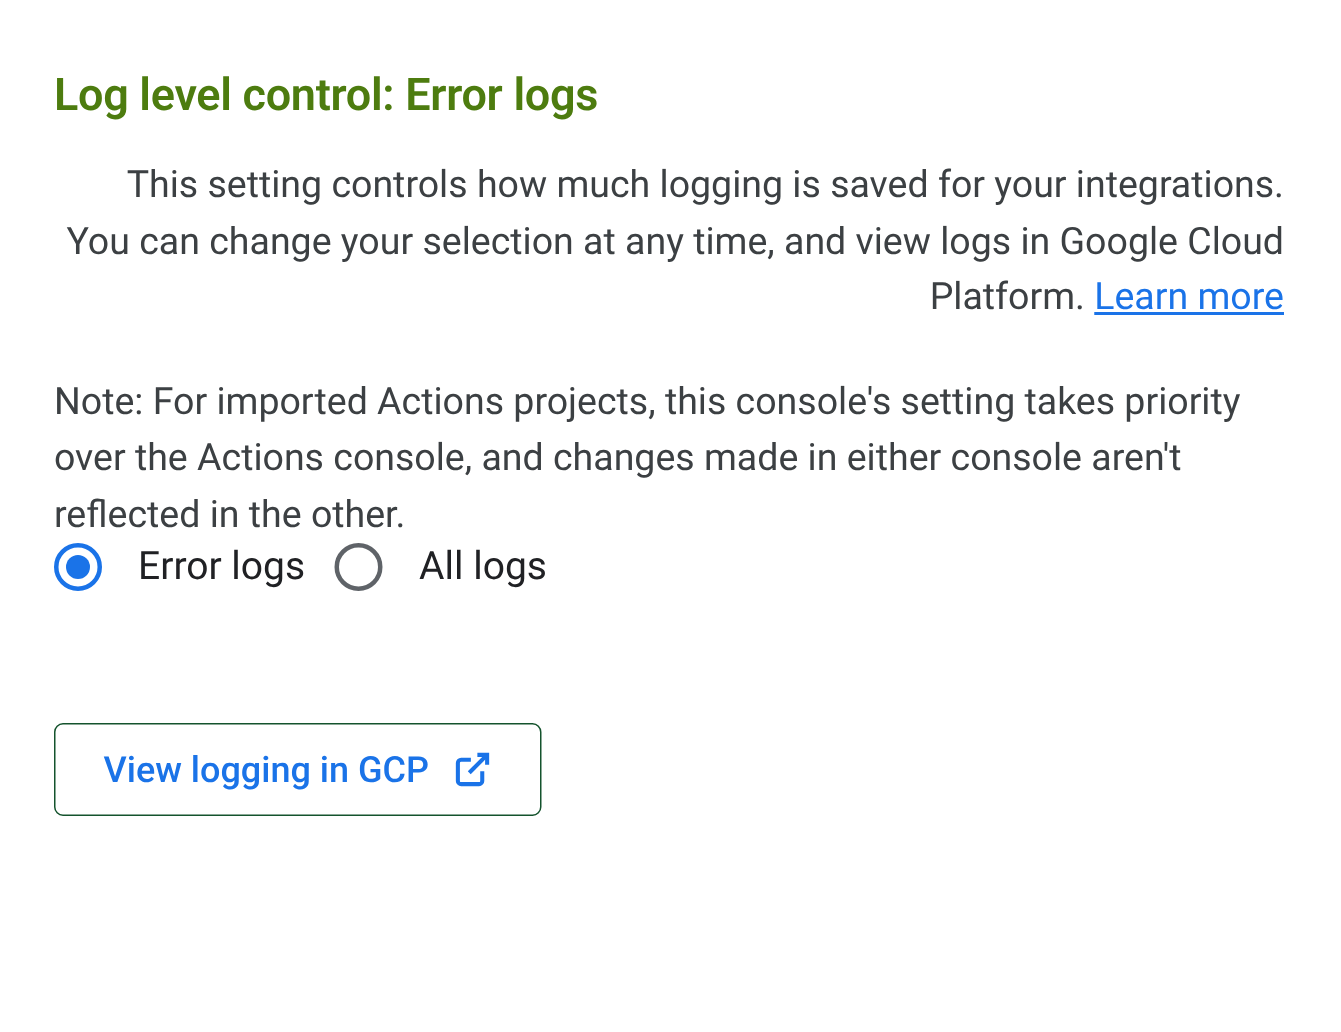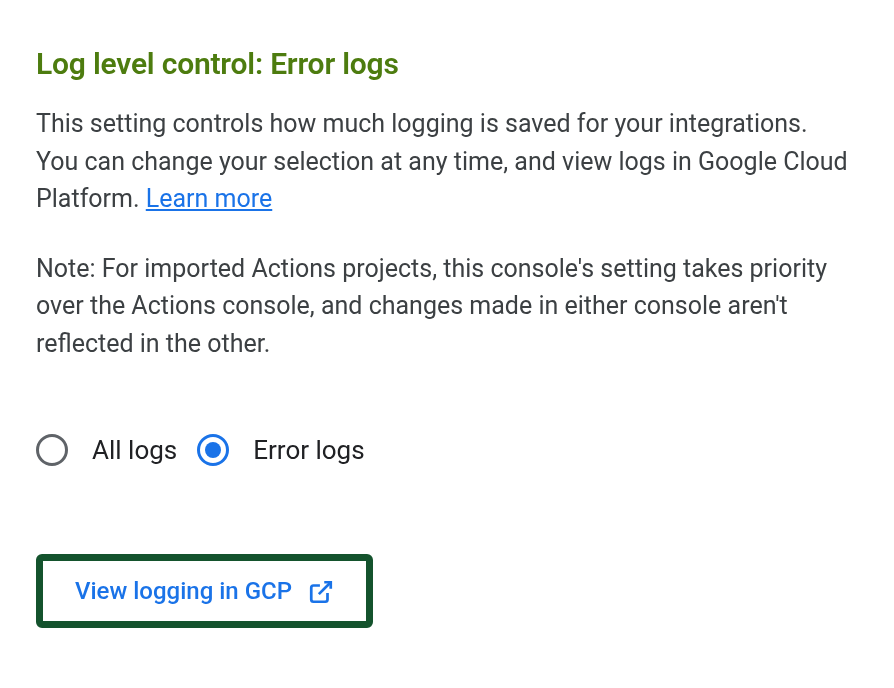--- a/index.html
+++ b/index.html
@@ -20,30 +20,30 @@
       color: #4d7c0f;
       margin-bottom: 24px;
       letter-spacing: -0.2px;
     }
     .description {
       font-size: 25px;
       line-height: 1.5;
       color: #3c4043;
       margin-bottom: 32px;
       max-width: 820px;
+      text-align: right;
     }
     .description a {
       color: #1a73e8;
       text-decoration: underline;
     }
     .note {
       font-size: 25px;
       line-height: 1.5;
       color: #3c4043;
-      margin-bottom: 72px;
       max-width: 820px;
     }
     .radio-group {
       display: flex;
       align-items: center;
       gap: 20px;
       margin-bottom: 88px;
     }
     .radio-option {
       display: flex;
@@ -74,24 +74,24 @@
     }
     .radio-button.unselected {
       border: 3px solid #5f6368;
     }
     .radio-label {
       font-size: 26px;
       color: #202124;
     }
     .view-button {
       display: inline-flex;
-      align-items: flex-end;
+      align-items: center;
       gap: 16px;
       padding: 16px 32px;
-      border: 7px solid #14532d;
+      border: 1px solid #14532d;
       border-radius: 6px;
       background: #ffffff;
       color: #1a73e8;
       font-size: 24px;
       font-weight: 500;
       cursor: pointer;
       font-family: inherit;
     }
     .external-icon {
       width: 26px;
@@ -107,26 +107,26 @@
 <h1 class="heading">Log level control: Error logs</h1>
 
 <p class="description">
   <span>This setting controls how much logging is saved for your integrations. You can change your selection at any time, and view logs in Google Cloud Platform. </span><a href="#">Learn more</a>
 </p>
 
 <p class="note">Note: For imported Actions projects, this console's setting takes priority over the Actions console, and changes made in either console aren't reflected in the other.</p>
 
 <div class="radio-group">
   <label class="radio-option">
+    <span class="radio-button selected"></span>
+    <span class="radio-label">Error logs</span>
+  </label>
+  <label class="radio-option">
     <span class="radio-button unselected"></span>
     <span class="radio-label">All logs</span>
-  </label>
-  <label class="radio-option">
-    <span class="radio-button selected"></span>
-    <span class="radio-label">Error logs</span>
   </label>
 </div>
 
 <button class="view-button">
   <span>View logging in GCP</span>
   <svg class="external-icon" viewBox="0 0 24 24" fill="none" stroke="#1a73e8" stroke-width="2.5">
     <path d="M18 13v6a2 2 0 0 1-2 2H5a2 2 0 0 1-2-2V8a2 2 0 0 1 2-2h6"></path>
     <polyline points="15 3 21 3 21 9"></polyline>
     <line x1="10" y1="14" x2="21" y2="3"></line>
   </svg>

